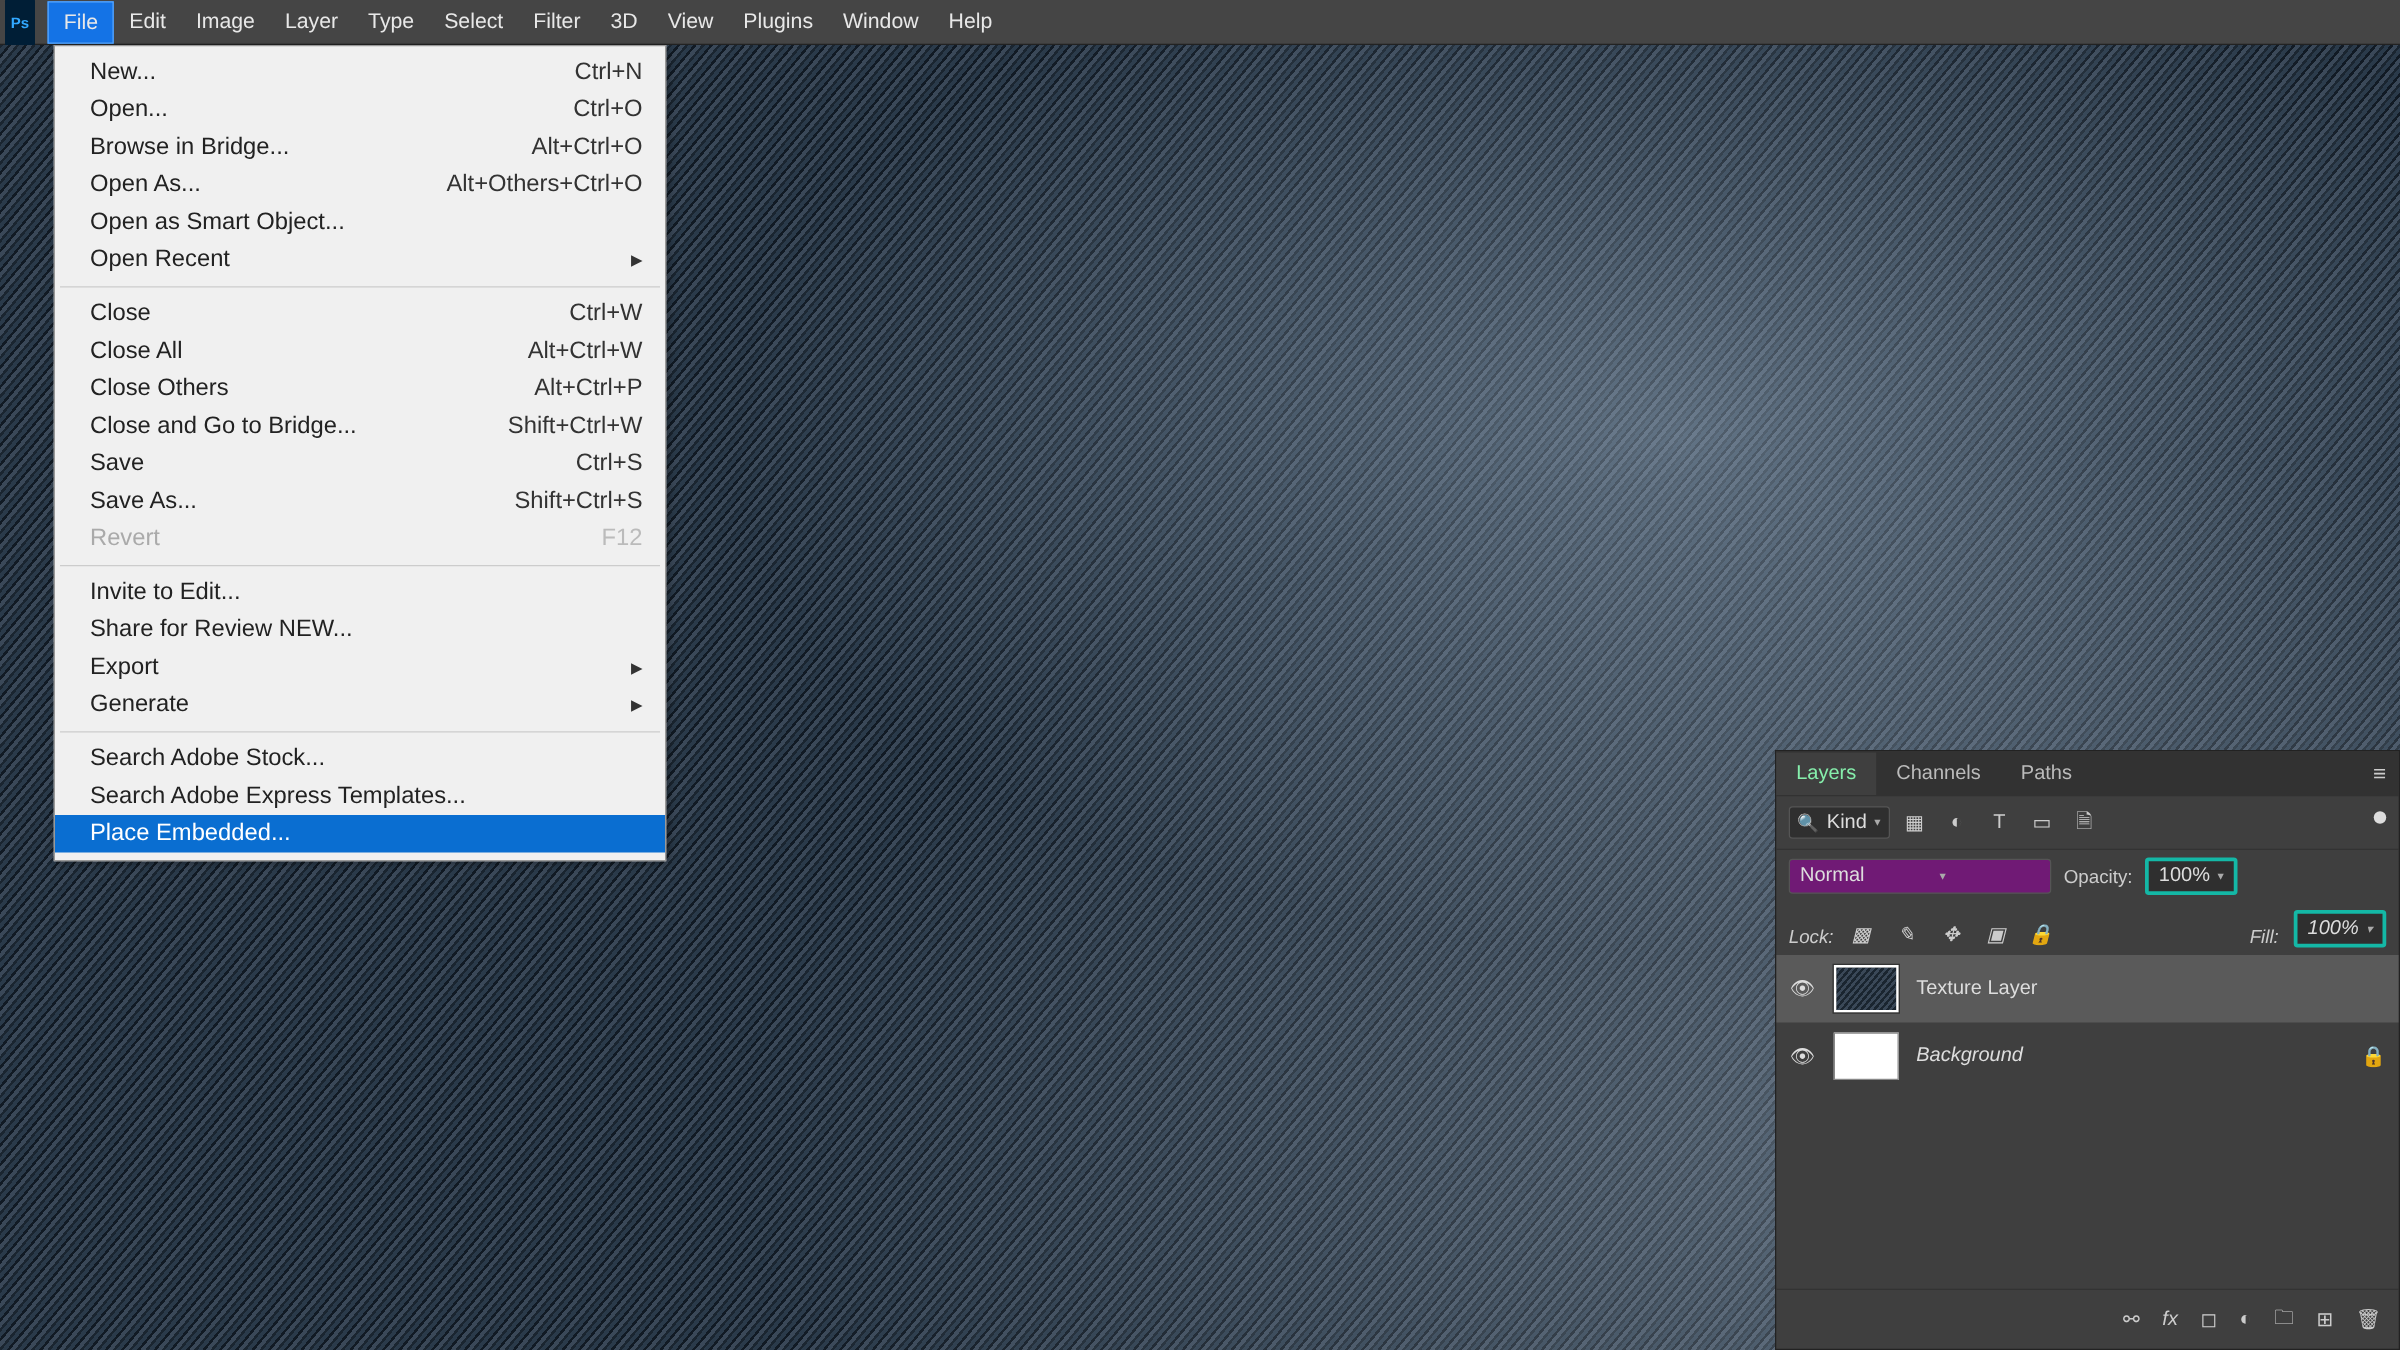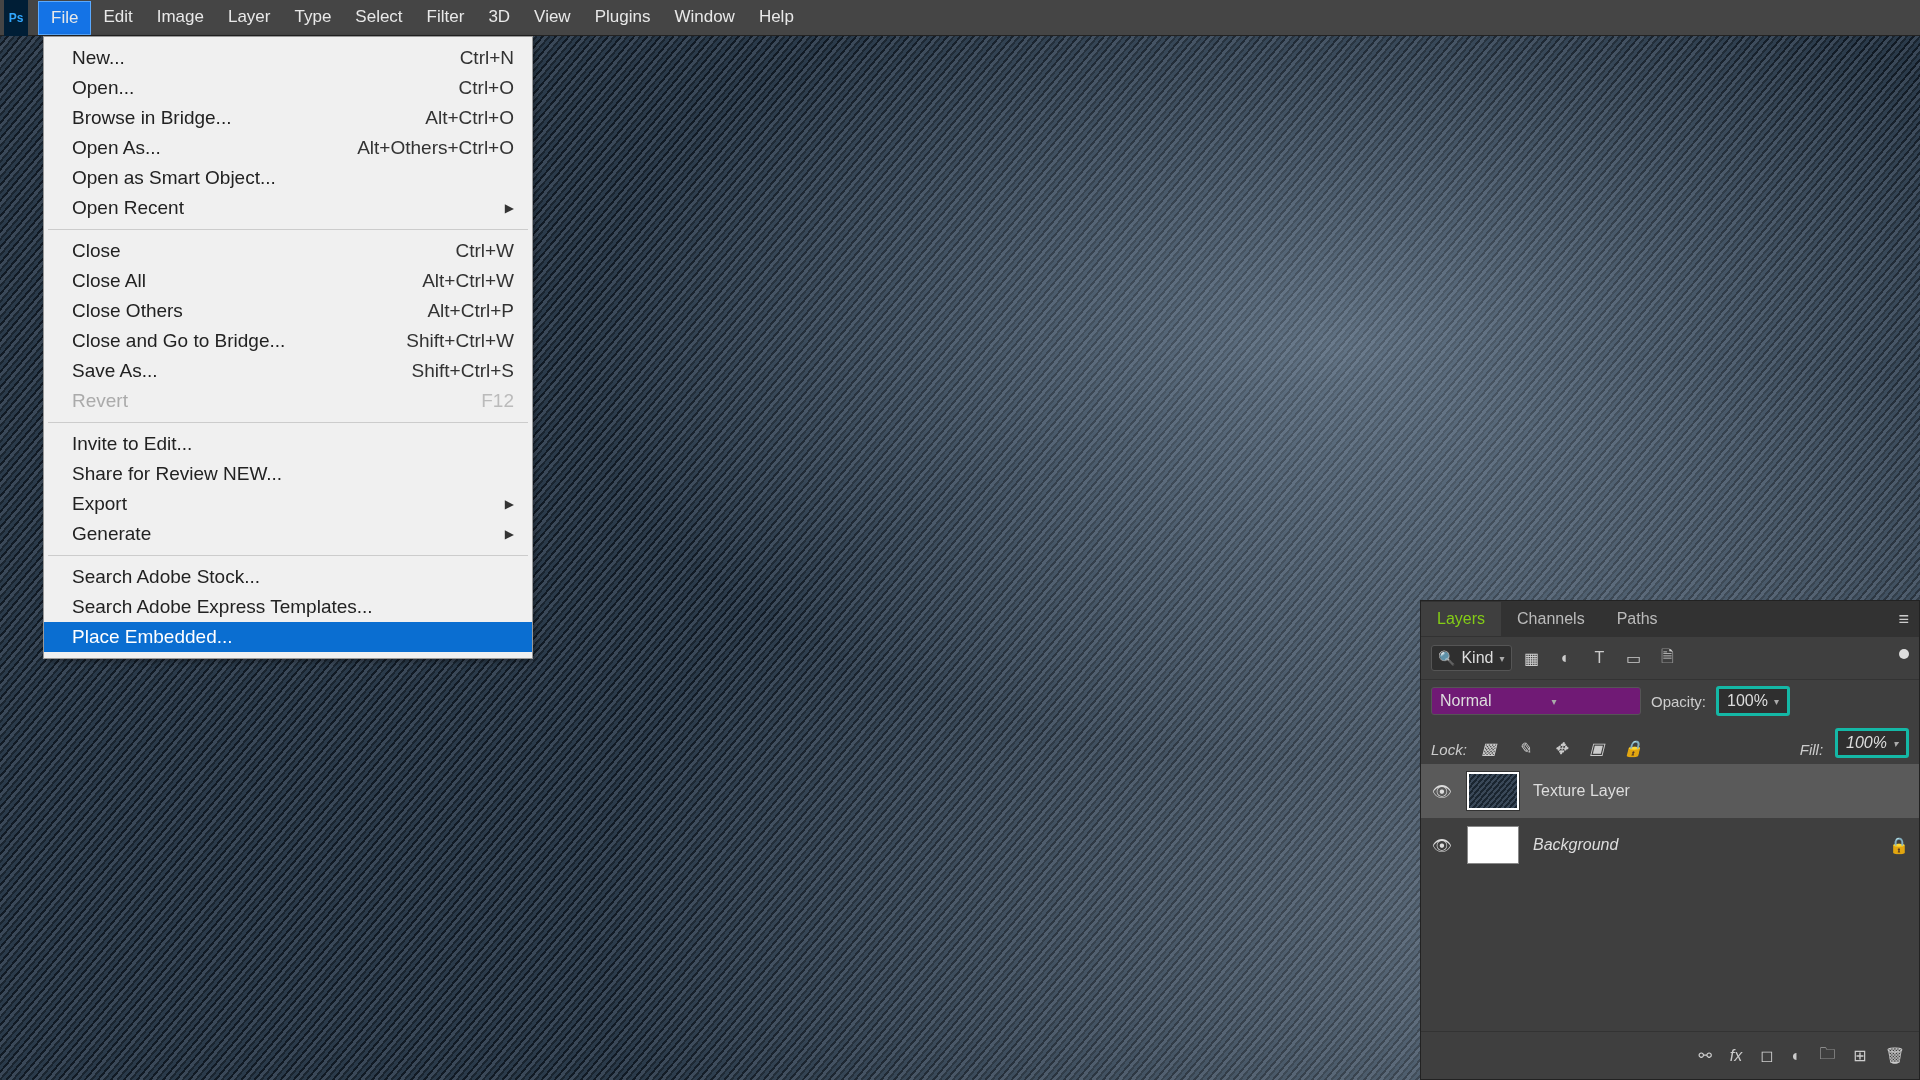--- a/index.html
+++ b/index.html
@@ -28,21 +28,21 @@
 .dd-item.disabled { color: #aaa; }
 .dd-shortcut { color: #333; }
 .dd-item.disabled .dd-shortcut { color: #bbb; }
 .dd-sep { height: 1px; background: #ccc; margin: 6px 4px; }
 .dd-submenu-arrow { font-size: 12px; color: #333; }
 
 
 .layers-panel { position: absolute; right: 0; bottom: 0; width: 500px; height: 480px; background: #3f3f3f; border: 1px solid #222; display: flex; flex-direction: column; font-size: 16px; color: #ddd; }
 .panel-tabs { display: flex; align-items: center; background: #323232; height: 36px; }
 .panel-tab { padding: 8px 16px; color: #bbb; font-size: 16px; cursor: pointer; }
-.panel-tab.active { background: #3f3f3f; color: #84cc16; }
+.panel-tab.active { background: #3f3f3f; color: #86efac; }
 .panel-menu { margin-left: auto; margin-right: 10px; color: #ccc; cursor: pointer; font-size: 18px; }
 
 .filter-row { display: flex; align-items: center; padding: 8px 10px; gap: 10px; border-bottom: 1px solid #333; }
 .filter-kind { display: flex; align-items: center; background: #2f2f2f; border: 1px solid #555; border-radius: 3px; padding: 3px 6px; gap: 6px; }
 .filter-kind .search-ic { font-size: 14px; }
 .chev { font-size: 10px; color: #aaa; }
 .filter-icons { display: flex; gap: 14px; align-items: center; }
 .fic { width: 20px; height: 20px; display: flex; align-items: center; justify-content: center; color: #ccc; cursor: pointer; }
 .toggle-dot { width: 10px; height: 10px; background: #ddd; border-radius: 50%; margin-left: auto; margin-bottom: 8px; }
 
@@ -126,20 +126,24 @@
     </div>
     <div class="dd-item">
       <span>Close Others</span>
       <span class="dd-shortcut">Alt+Ctrl+P</span>
     </div>
     <div class="dd-item">
       <span>Close and Go to Bridge...</span>
       <span class="dd-shortcut">Shift+Ctrl+W</span>
     </div>
     <div class="dd-item">
+      <span>Save</span>
+      <span class="dd-shortcut">Ctrl+S</span>
+    </div>
+    <div class="dd-item">
       <span>Save As...</span>
       <span class="dd-shortcut">Shift+Ctrl+S</span>
     </div>
     <div class="dd-item disabled">
       <span>Revert</span>
       <span class="dd-shortcut">F12</span>
     </div>
     <div class="dd-sep"></div>
     <div class="dd-item">
       <span>Invite to Edit...</span>

